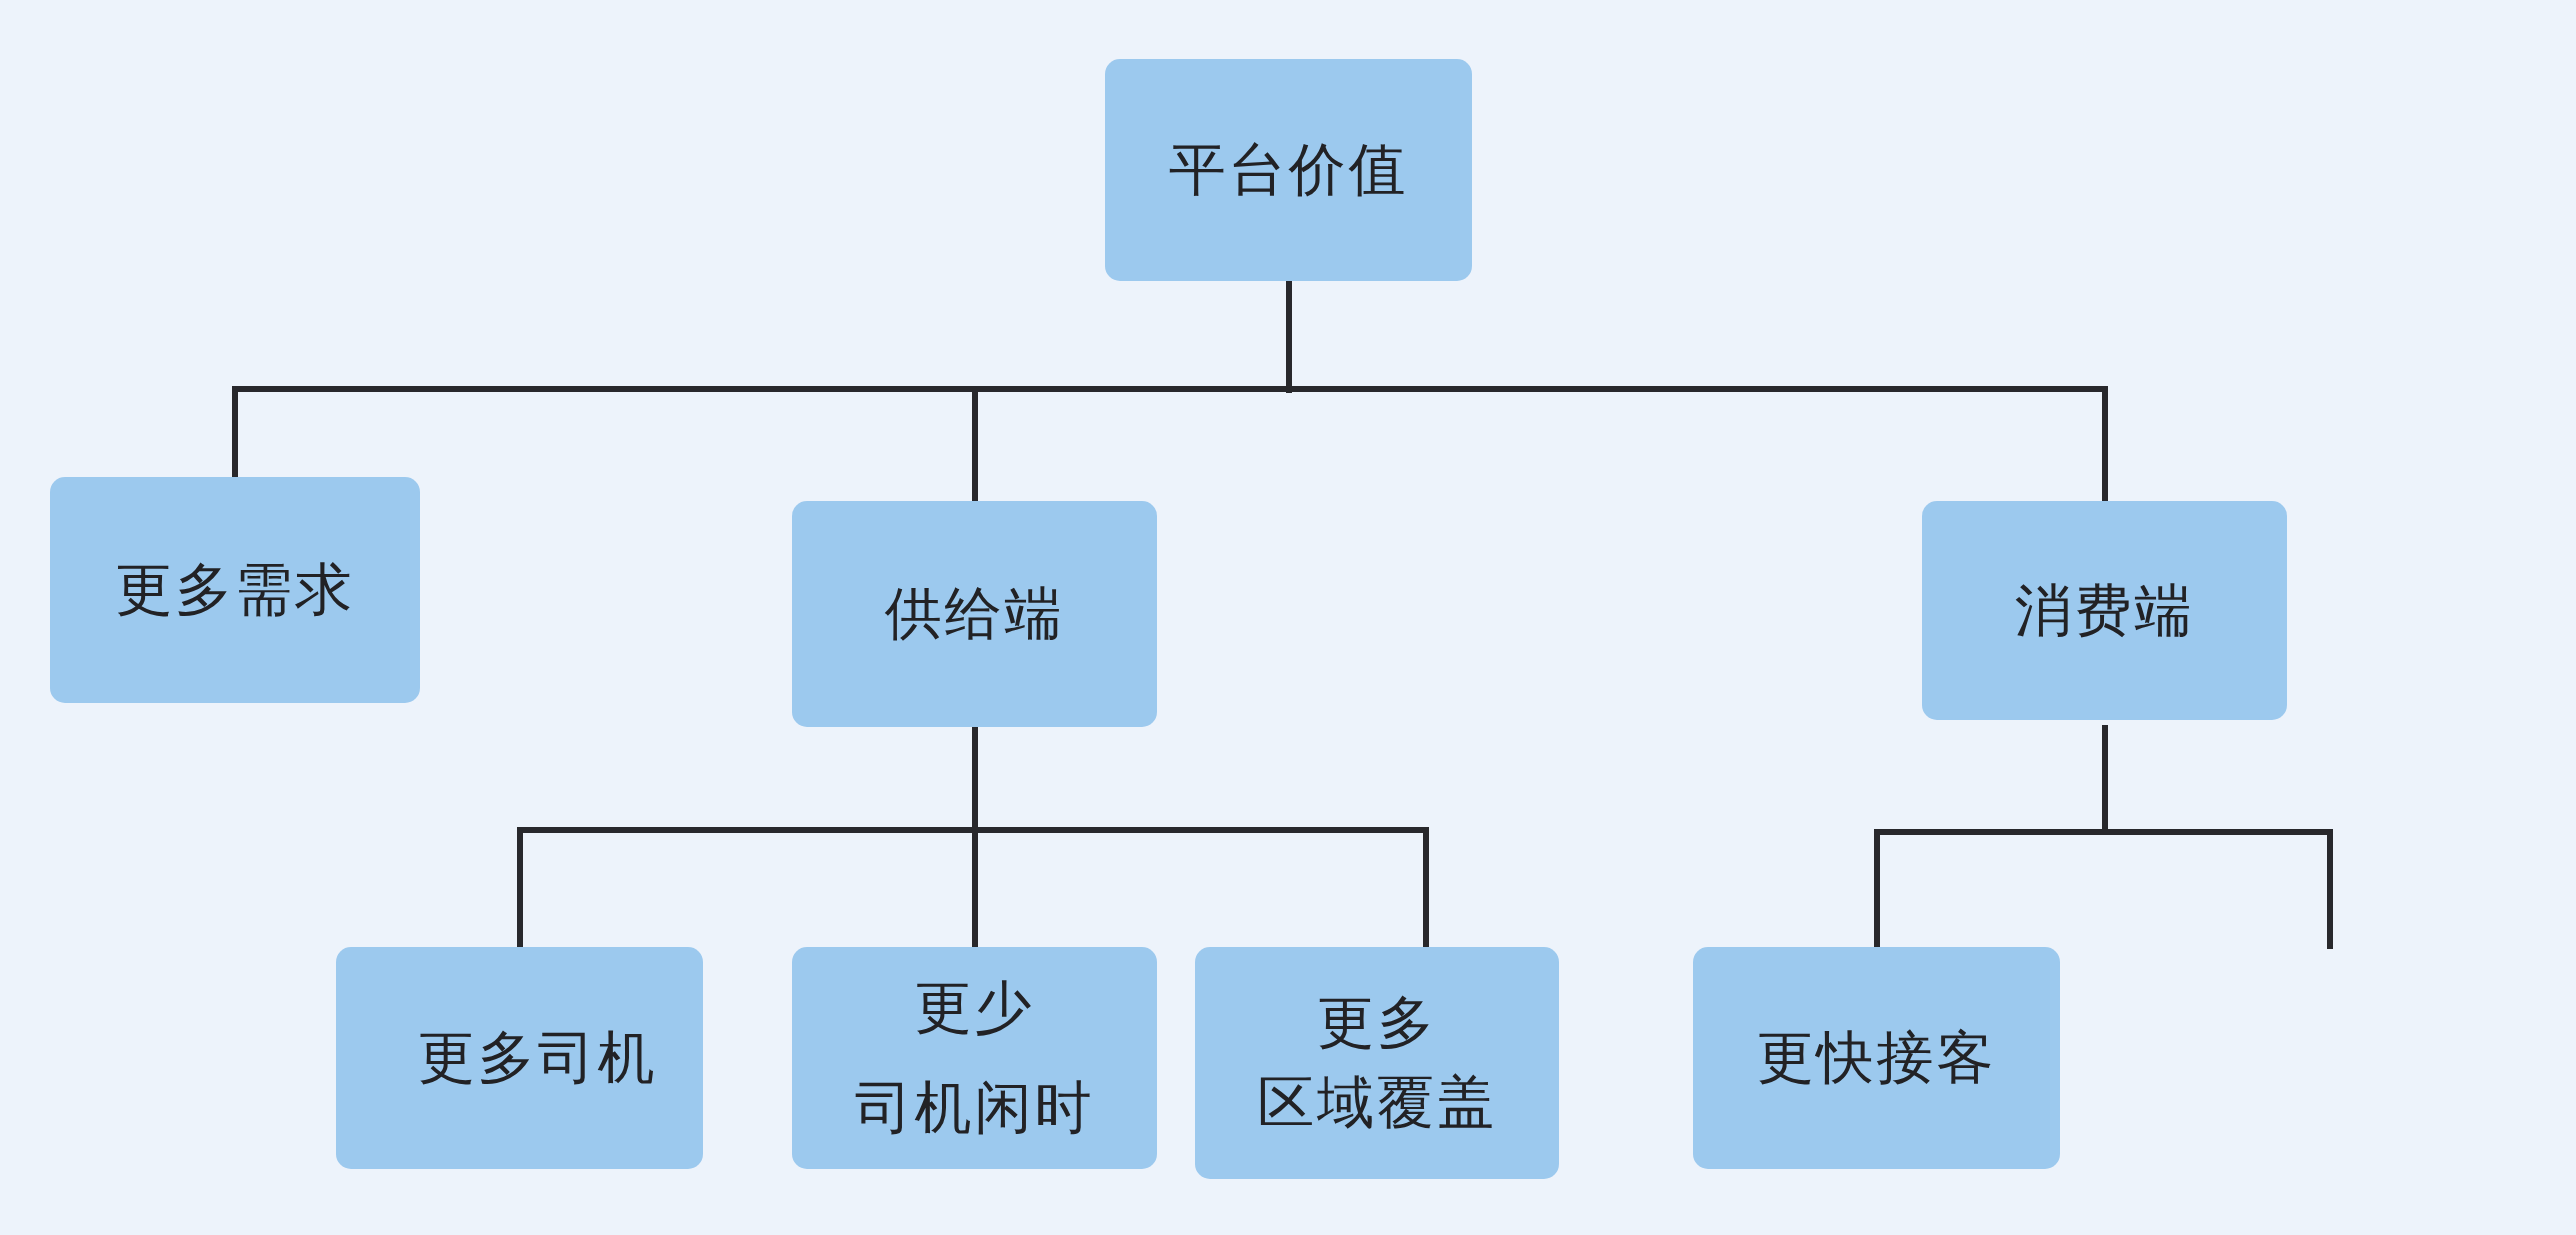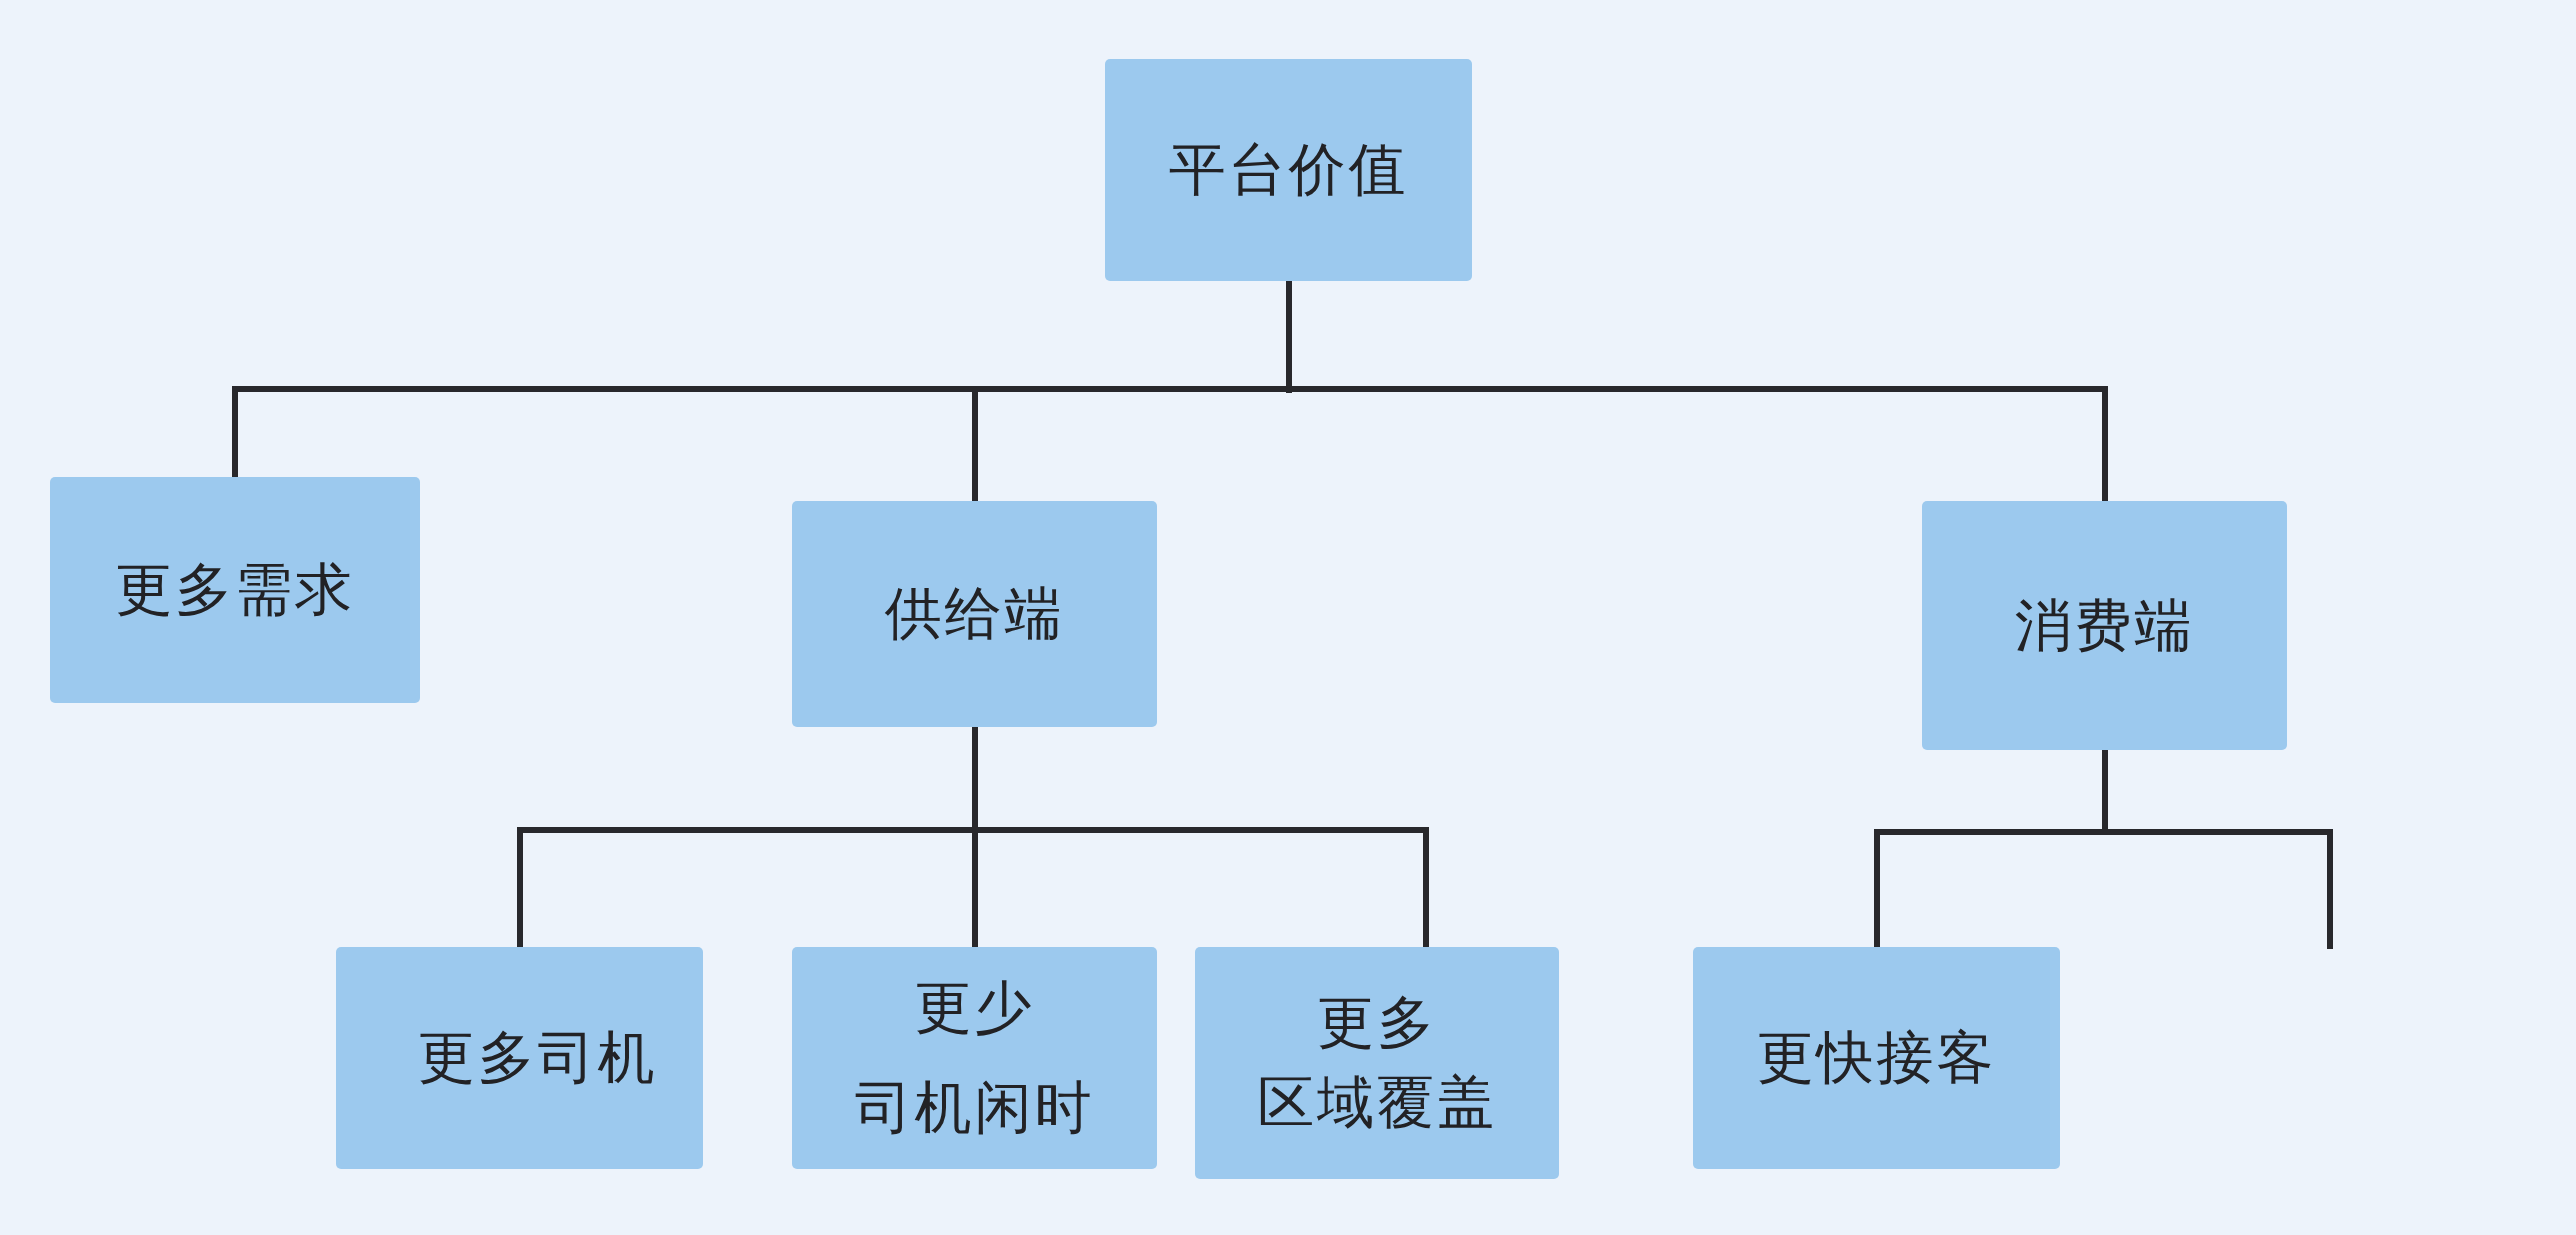--- a/index.html
+++ b/index.html
@@ -12,21 +12,21 @@
     font-family: "Liberation Sans", "DejaVu Sans", sans-serif;
   }
   #canvas {
     position: relative;
     width: 2576px;
     height: 1236px;
   }
   .node {
     position: absolute;
     background: var(--node-fill, #9cc9ee);
-    border-radius: 5px;
+    border-radius: 15px;
     display: flex;
     flex-direction: column;
     align-items: center;
     justify-content: center;
     color: var(--text, #222225);
     font-size: 57px;
     letter-spacing: 2.9px;
     line-height: 1.4;
     text-align: center;
     box-sizing: border-box;
@@ -61,21 +61,21 @@
     <div class="seg" style="left: 2327px; top: 829px; width: 5.7px; height: 120px;"></div>
     <div class="node" style="left: 1105px; top: 59px; width: 367px; height: 222px;">
       <div class="label-line">平台价值</div>
     </div>
     <div class="node" style="left: 50px; top: 477px; width: 370px; height: 226px; text-align: right;">
       <div class="label-line">更多需求</div>
     </div>
     <div class="node" style="left: 792px; top: 501px; width: 365px; height: 226px;">
       <div class="label-line">供给端</div>
     </div>
-    <div class="node" style="left: 1922px; top: 501px; width: 365px; height: 249px;">
+    <div class="node" style="left: 1922px; top: 501px; width: 365px; height: 219px;">
       <div class="label-line">消费端</div>
     </div>
     <div class="node" style="left: 336px; top: 947px; width: 367px; height: 222px; padding-left: 36px;">
       <div class="label-line">更多司机</div>
     </div>
     <div class="node" style="left: 792px; top: 947px; width: 365px; height: 222px; gap: 20px;">
       <div class="label-line">更少</div>
       <div class="label-line">司机闲时</div>
     </div>
     <div class="node" style="left: 1195px; top: 947px; width: 364px; height: 232px;">

